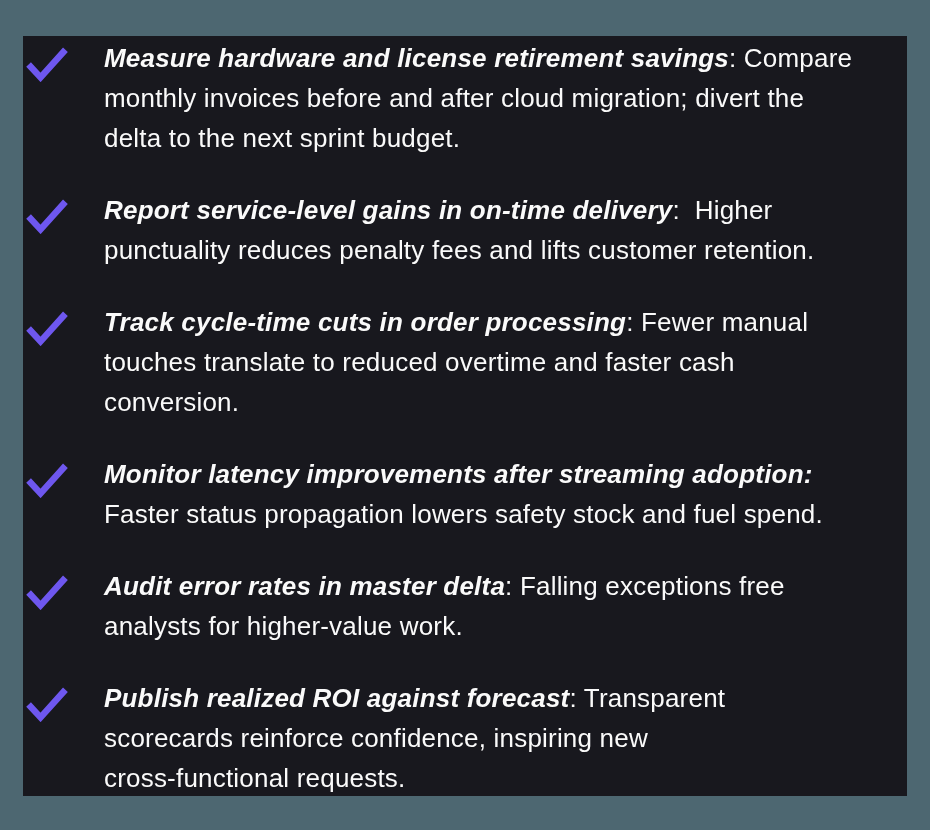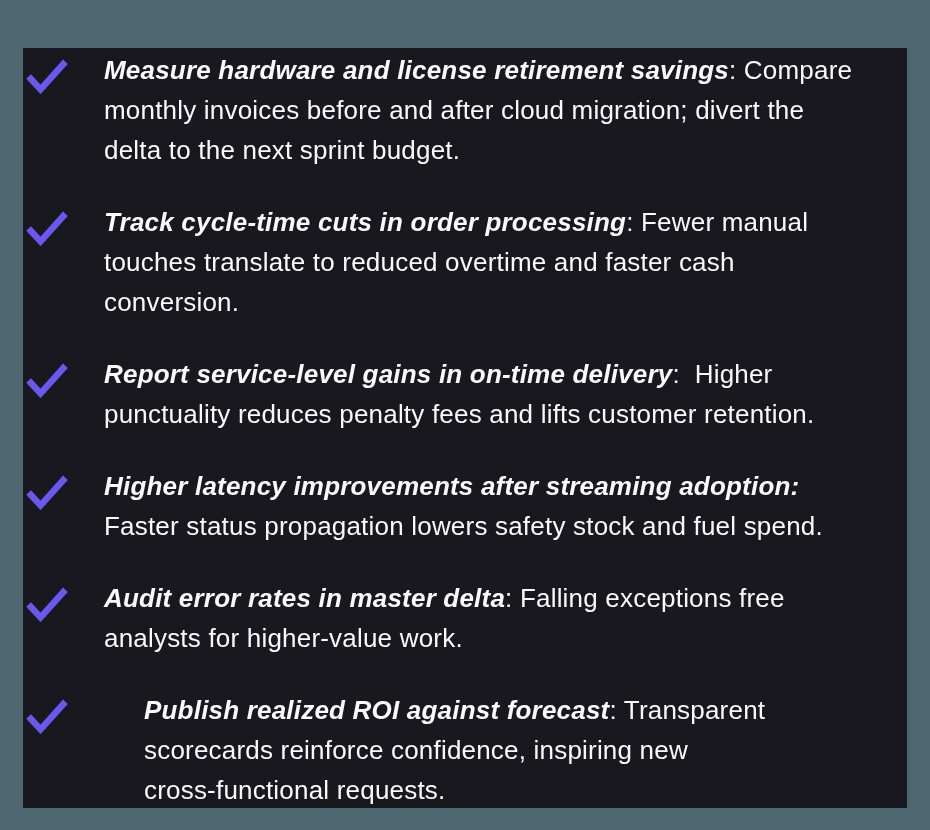--- a/index.html
+++ b/index.html
@@ -10,36 +10,35 @@
     width: 930px;
     height: 830px;
     background: #4d6771;
     overflow: hidden;
     position: relative;
     font-family: "Liberation Sans", "DejaVu Sans", sans-serif;
   }
   .card {
     position: absolute;
     left: 23px;
-    top: 48px;
+    top: 36px;
     width: 884px;
     height: 760px;
     background: #18181e;
     box-sizing: border-box;
     padding-top: 2px;
     overflow: hidden;
   }
   .item {
     display: flex;
     align-items: flex-start;
     margin-bottom: 32px;
   }
   .item:last-child {
     margin-bottom: 0;
-    gap: 40px;
   }
   .check-col {
     flex: 0 0 81px;
     width: 81px;
   }
   .check-icon {
     display: block;
     margin: 9px 0 0 2px;
     width: 44px;
     height: 35px;
@@ -74,42 +73,42 @@
 monthly invoices before and after cloud migration; divert the
 delta to the next sprint budget.</span></p>
   </div>
 
   <div class="item">
     <div class="check-col">
       <svg class="check-icon" viewBox="0 0 46 38">
         <polyline points="3,19 16,33 43,3" fill="none" stroke="#6e57ef" stroke-width="7" stroke-linecap="butt" stroke-linejoin="miter"></polyline>
       </svg>
     </div>
+    <p class="text"><span class="lead">Report service-level gains in on-time delivery</span><span>:  Higher
+punctuality reduces penalty fees and lifts customer retention.</span></p>
+  </div>
+
+  <div class="item">
+    <div class="check-col">
+      <svg class="check-icon" viewBox="0 0 46 38">
+        <polyline points="3,19 16,33 43,3" fill="none" stroke="#6e57ef" stroke-width="7" stroke-linecap="butt" stroke-linejoin="miter"></polyline>
+      </svg>
+    </div>
     <p class="text"><span class="lead">Track cycle-time cuts in order processing</span><span>: Fewer manual
 touches translate to reduced overtime and faster cash
 conversion.</span></p>
   </div>
 
   <div class="item">
     <div class="check-col">
       <svg class="check-icon" viewBox="0 0 46 38">
         <polyline points="3,19 16,33 43,3" fill="none" stroke="#6e57ef" stroke-width="7" stroke-linecap="butt" stroke-linejoin="miter"></polyline>
       </svg>
     </div>
-    <p class="text"><span class="lead">Report service-level gains in on-time delivery</span><span>:  Higher
-punctuality reduces penalty fees and lifts customer retention.</span></p>
-  </div>
-
-  <div class="item">
-    <div class="check-col">
-      <svg class="check-icon" viewBox="0 0 46 38">
-        <polyline points="3,19 16,33 43,3" fill="none" stroke="#6e57ef" stroke-width="7" stroke-linecap="butt" stroke-linejoin="miter"></polyline>
-      </svg>
-    </div>
-    <p class="text"><span class="lead">Higher latency improvements after streaming adoption:</span><span>
+    <p class="text"><span class="lead">Monitor latency improvements after streaming adoption:</span><span>
 Faster status propagation lowers safety stock and fuel spend.</span></p>
   </div>
 
   <div class="item">
     <div class="check-col">
       <svg class="check-icon" viewBox="0 0 46 38">
         <polyline points="3,19 16,33 43,3" fill="none" stroke="#6e57ef" stroke-width="7" stroke-linecap="butt" stroke-linejoin="miter"></polyline>
       </svg>
     </div>
     <p class="text"><span class="lead">Audit error rates in master delta</span><span>: Falling exceptions free

